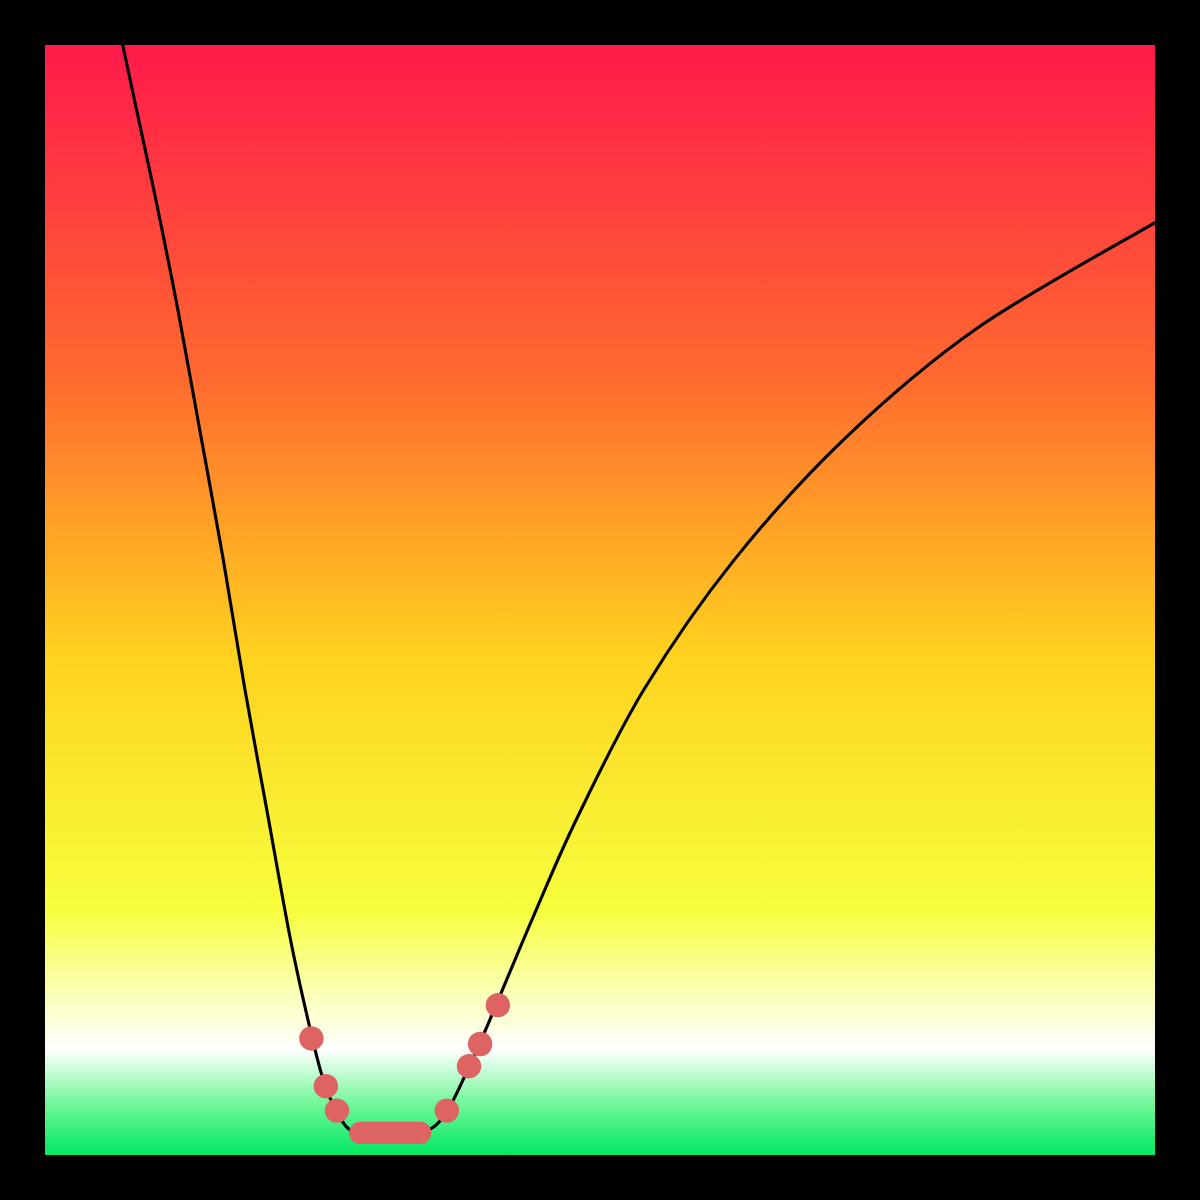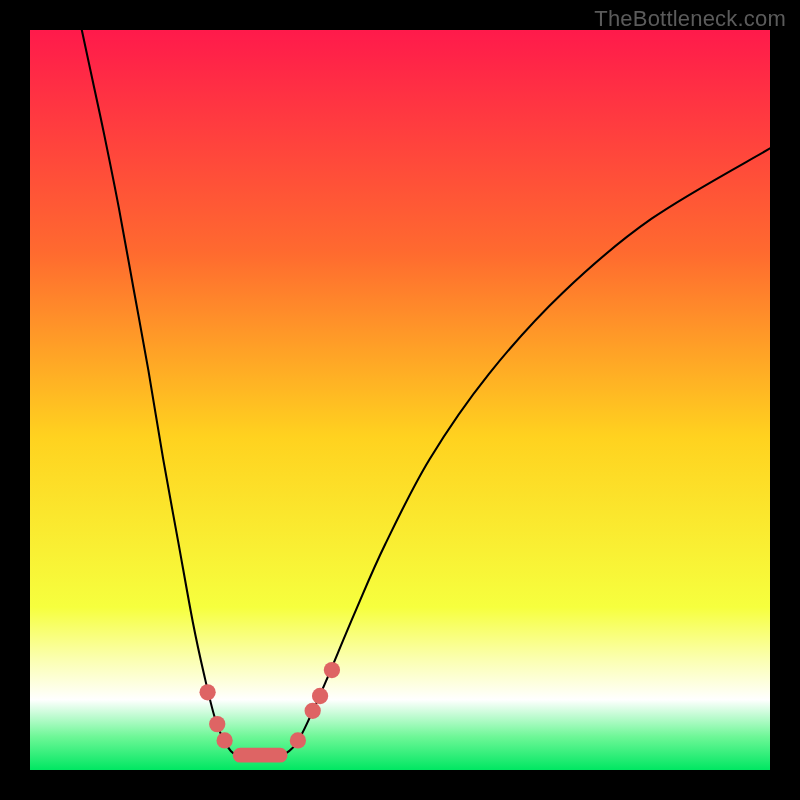--- a/index.html
+++ b/index.html
@@ -82,15 +82,14 @@
           <circle cx="36.200" cy="96.000" r="1.1" fill="#de6464"></circle>
           <circle cx="38.200" cy="92.000" r="1.1" fill="#de6464"></circle>
           <circle cx="39.200" cy="90.000" r="1.1" fill="#de6464"></circle>
           <circle cx="40.800" cy="86.500" r="1.1" fill="#de6464"></circle>
         </g>
       <rect rx="1" ry="1" x="27.400" y="97.000" width="7.400" height="2" fill="#de6464"></rect>
     </svg>
 
   </div>
 
-  <div class="watermark">TheBottleneck.com</div>
 
 </div>
 
 </body></html>

